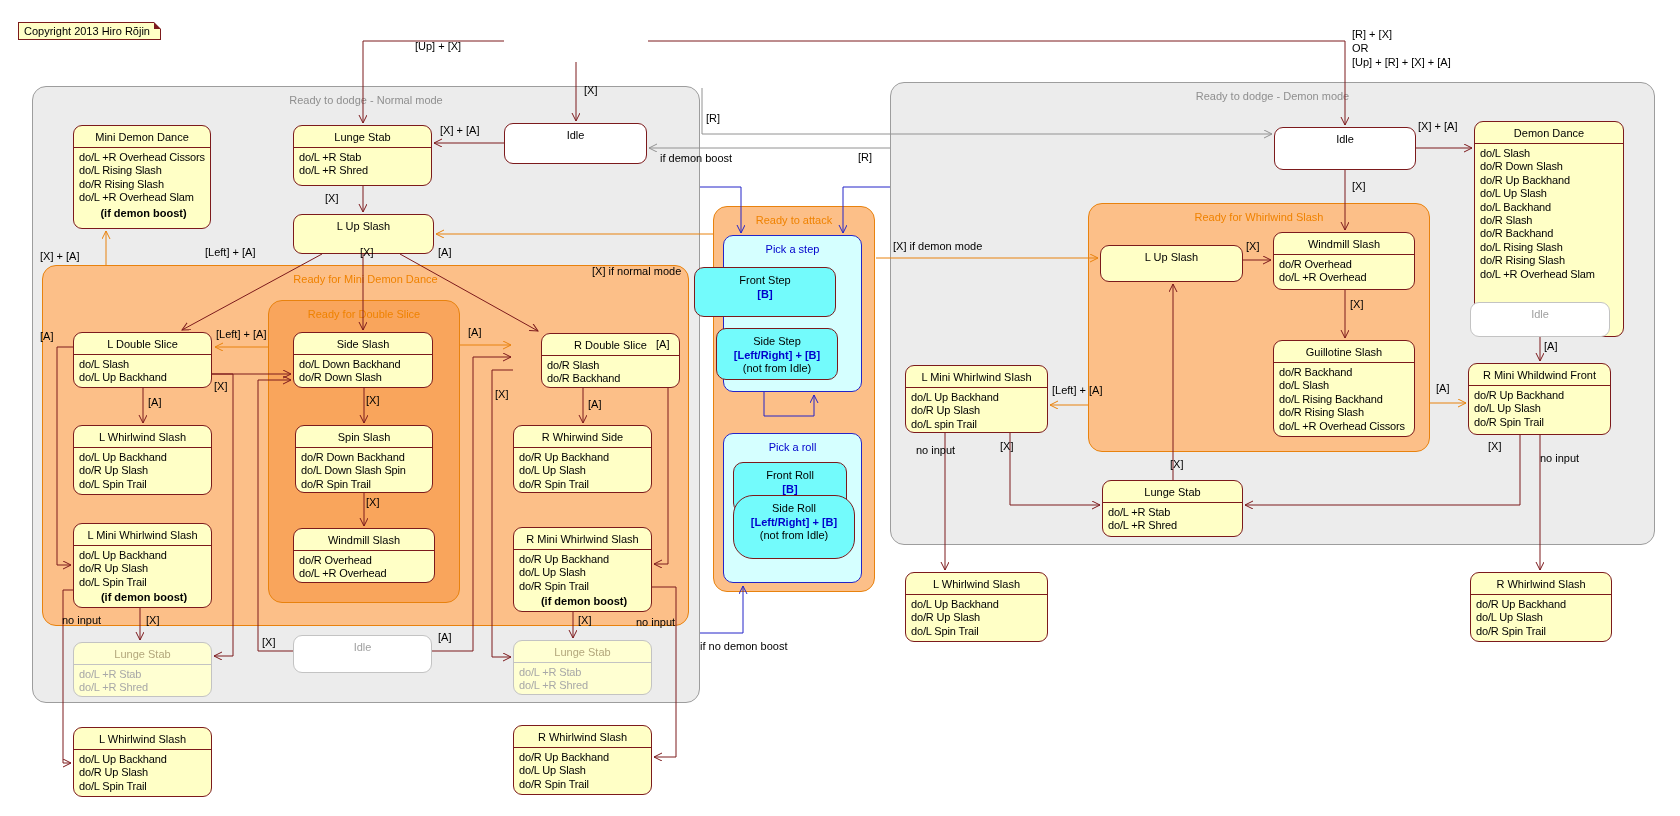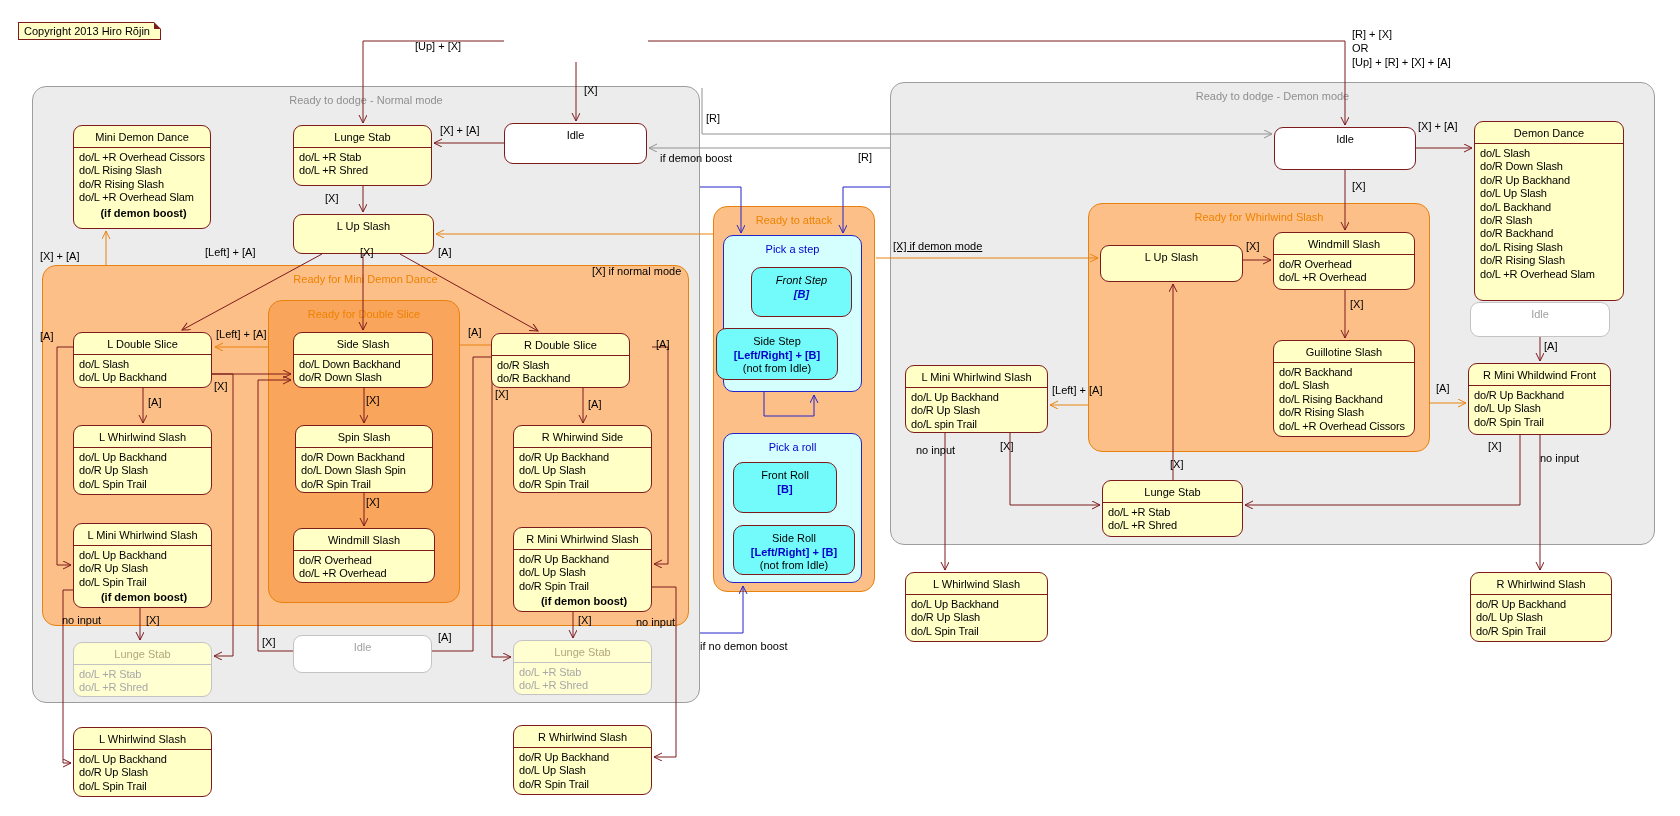--- a/index.html
+++ b/index.html
@@ -164,21 +164,21 @@
         <div class="ln">do/L Up Backhand</div>
       </div>
     </div>
     <div class="box " style="left: 293px; top: 332px; width: 140px; height: 56px;">
       <div class="bt">Side Slash</div>
       <div class="bl">
         <div class="ln">do/L Down Backhand</div>
         <div class="ln">do/R Down Slash</div>
       </div>
     </div>
-    <div class="box " style="left: 491px; top: 333px; width: 139px; height: 55px;">
+    <div class="box " style="left: 541px; top: 333px; width: 139px; height: 55px;">
       <div class="bt">R Double Slice</div>
       <div class="bl">
         <div class="ln">do/R Slash</div>
         <div class="ln">do/R Backhand</div>
       </div>
     </div>
     <div class="box " style="left: 73px; top: 425px; width: 139px; height: 70px;">
       <div class="bt">L Whirlwind Slash</div>
       <div class="bl">
         <div class="ln">do/L Up Backhand</div>
@@ -253,42 +253,42 @@
       </div>
     </div>
     <div class="box " style="left: 513px; top: 725px; width: 139px; height: 70px;">
       <div class="bt">R Whirlwind Slash</div>
       <div class="bl">
         <div class="ln">do/R Up Backhand</div>
         <div class="ln">do/L Up Slash</div>
         <div class="ln">do/R Spin Trail</div>
       </div>
     </div>
-    <div class="box b-c" style="left: 751px; top: 267px; width: 101px; height: 50px; font-style: italic;">
+    <div class="box b-c" style="left: 694px; top: 267px; width: 142px; height: 50px;">
       <div class="bt">Front Step</div>
       <div class="cb">[B]</div>
     </div>
     <div class="box b-c" style="left: 716px; top: 328px; width: 122px; height: 52px;">
       <div class="bt">Side Step</div>
       <div class="cb">[Left/Right] + [B]</div>
       <div class="nt">(not from Idle)</div>
     </div>
-    <div class="box b-c" style="left: 733px; top: 462px; width: 104px; height: 51px;">
+    <div class="box b-c" style="left: 733px; top: 462px; width: 114px; height: 51px;">
       <div class="bt">Front Roll</div>
       <div class="cb">[B]</div>
     </div>
-    <div class="box b-c" style="left: 733px; top: 525px; width: 122px; height: 50px;">
+    <div class="box b-c" style="left: 733px; top: 495px; width: 122px; height: 64px; border-radius: 20px;">
       <div class="bt">Side Roll</div>
       <div class="cb">[Left/Right] + [B]</div>
       <div class="nt">(not from Idle)</div>
     </div>
     <div class="box b-p" style="left: 1274px; top: 127px; width: 142px; height: 43px;">
       <div class="bt">Idle</div>
     </div>
-    <div class="box " style="left: 1474px; top: 121px; width: 150px; height: 180px;">
+    <div class="box " style="left: 1474px; top: 121px; width: 150px; height: 216px;">
       <div class="bt">Demon Dance</div>
       <div class="bl">
         <div class="ln">do/L Slash</div>
         <div class="ln">do/R Down Slash</div>
         <div class="ln">do/R Up Backhand</div>
         <div class="ln">do/L Up Slash</div>
         <div class="ln">do/L Backhand</div>
         <div class="ln">do/R Slash</div>
         <div class="ln">do/R Backhand</div>
         <div class="ln">do/L Rising Slash</div>
@@ -362,21 +362,21 @@
     <span class="lbl" style="left: 584px; top: 84px;">[X]</span>
     <span class="lbl" style="left: 1352px; top: 28px;">[R] + [X]</span>
     <span class="lbl" style="left: 1352px; top: 42px;">OR</span>
     <span class="lbl" style="left: 1352px; top: 56px;">[Up] + [R] + [X] + [A]</span>
     <span class="lbl" style="left: 440px; top: 124px;">[X] + [A]</span>
     <span class="lbl" style="left: 325px; top: 192px;">[X]</span>
     <span class="lbl" style="left: 706px; top: 112px;">[R]</span>
     <span class="lbl" style="left: 858px; top: 151px;">[R]</span>
     <span class="lbl" style="left: 660px; top: 152px;">if demon boost</span>
     <span class="lbl" style="left: 592px; top: 219px; margin-top: 46px;">[X] if normal mode</span>
-    <span class="lbl" style="left: 893px; top: 240px; text-decoration: underline;">[X] if demon mode</span>
+    <span class="lbl" style="left: 893px; top: 240px;">[X] if demon mode</span>
     <span class="lbl" style="left: 40px; top: 250px;">[X] + [A]</span>
     <span class="lbl" style="left: 205px; top: 246px;">[Left] + [A]</span>
     <span class="lbl" style="left: 360px; top: 246px;">[X]</span>
     <span class="lbl" style="left: 438px; top: 246px;">[A]</span>
     <span class="lbl" style="left: 40px; top: 330px;">[A]</span>
     <span class="lbl" style="left: 216px; top: 328px;">[Left] + [A]</span>
     <span class="lbl" style="left: 468px; top: 326px;">[A]</span>
     <span class="lbl" style="left: 656px; top: 338px;">[A]</span>
     <span class="lbl" style="left: 214px; top: 380px;">[X]</span>
     <span class="lbl" style="left: 148px; top: 396px;">[A]</span>

